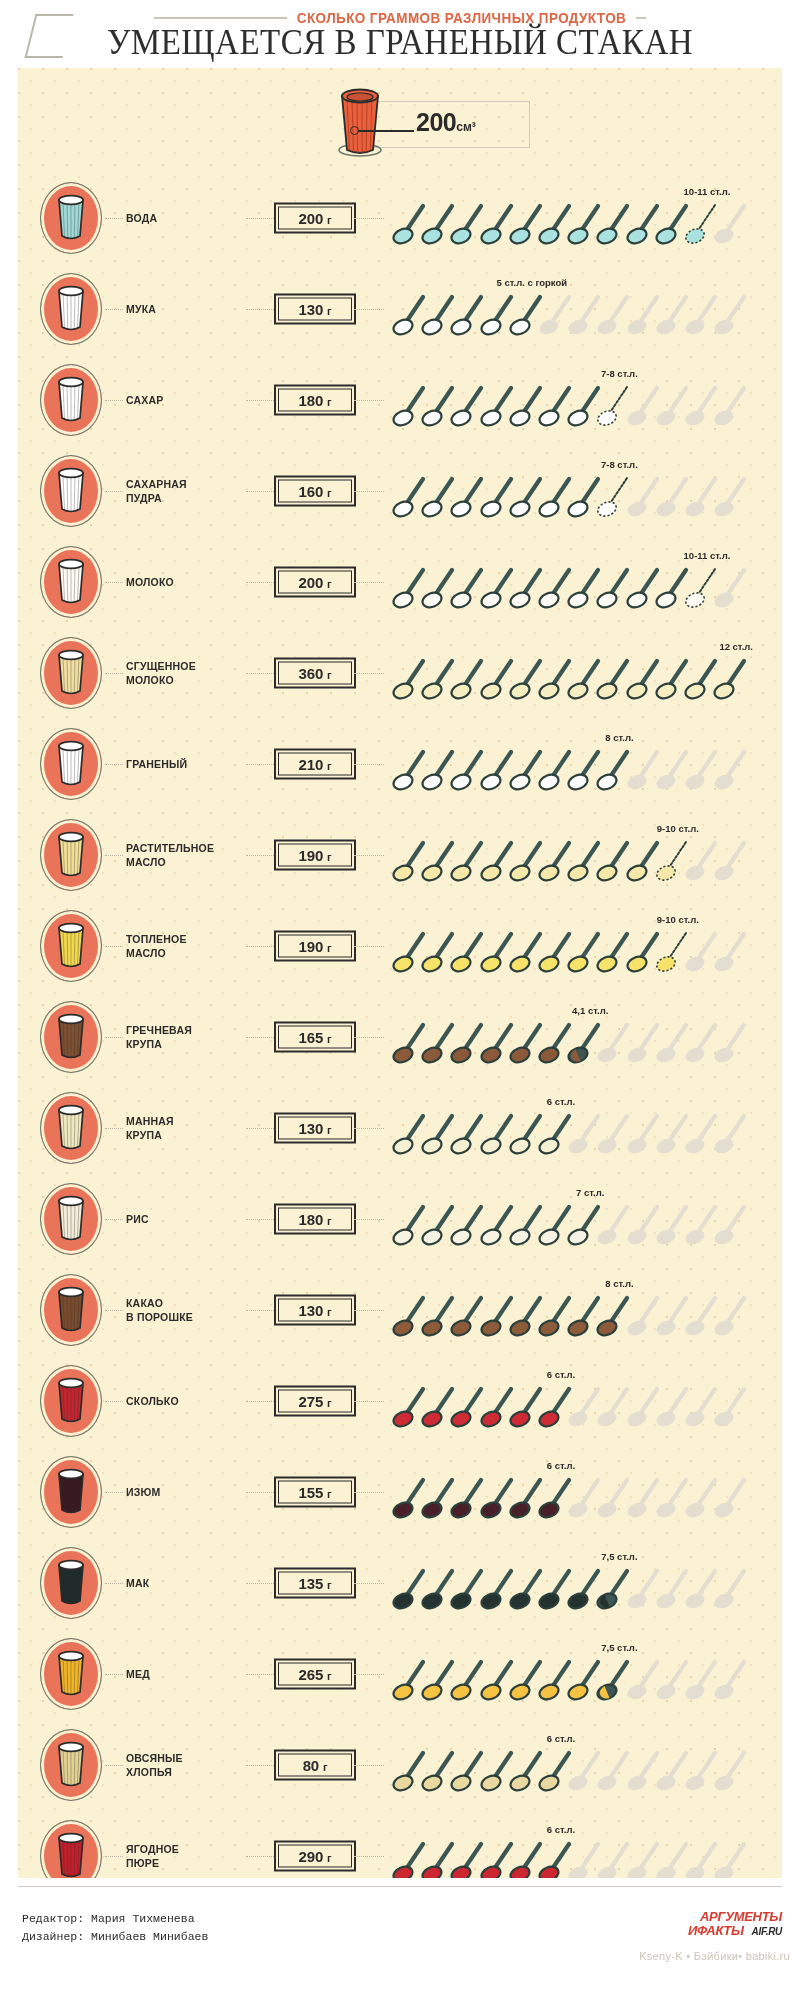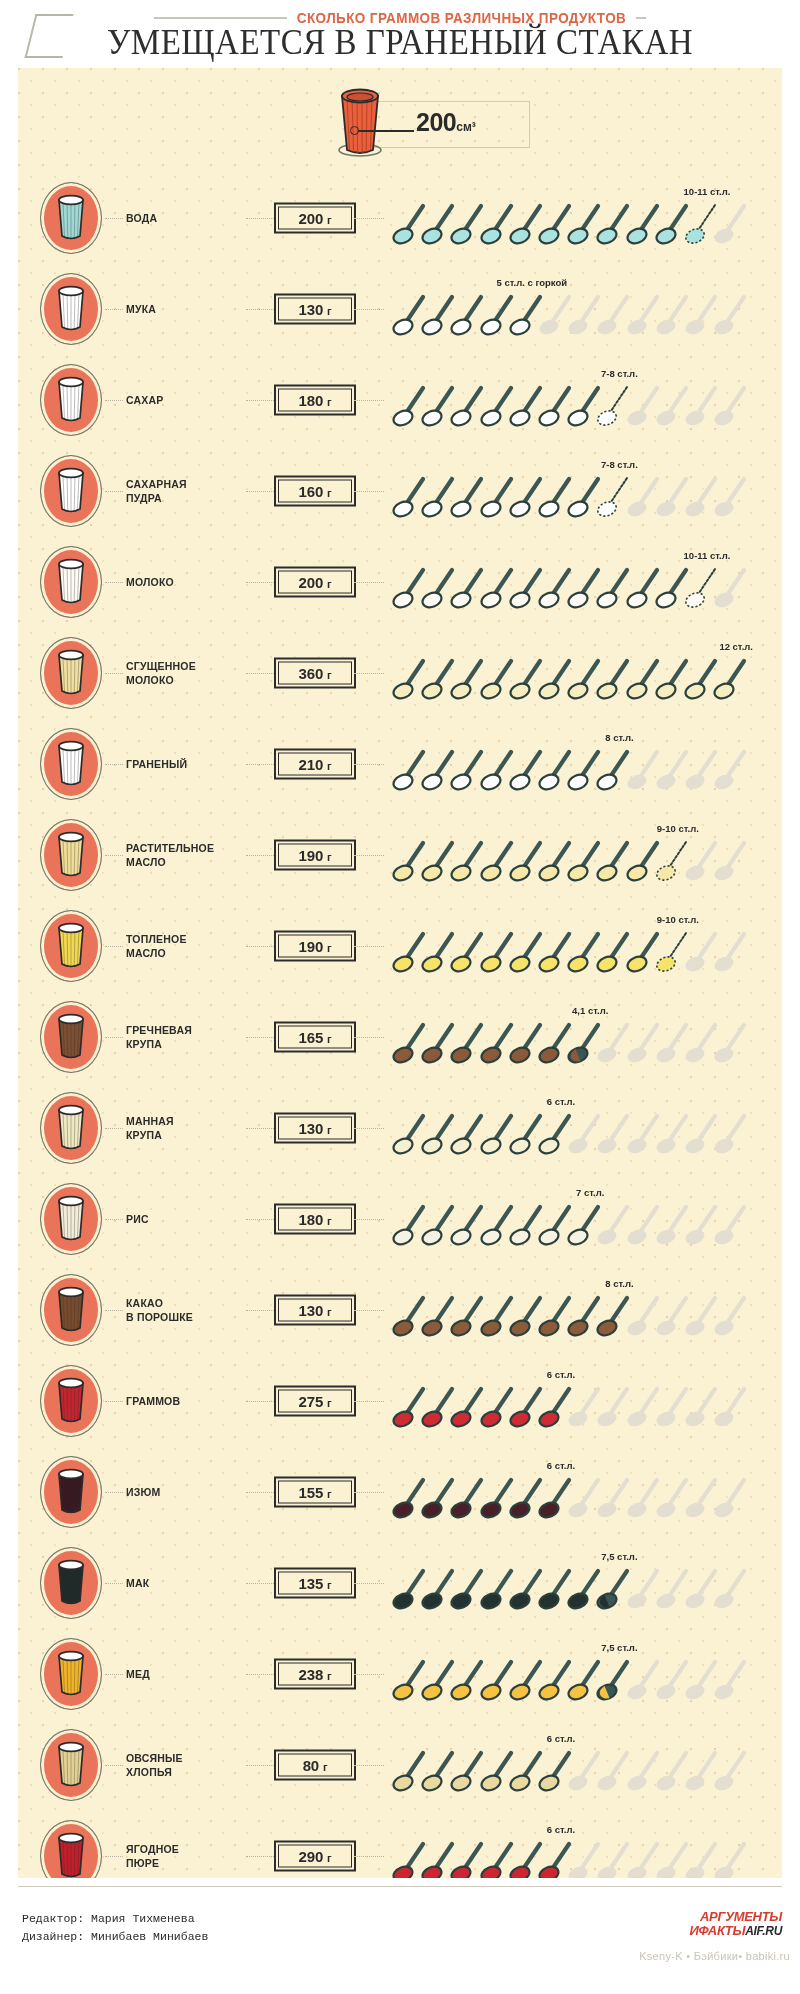--- a/index.html
+++ b/index.html
@@ -119,21 +119,21 @@
     position:absolute; left:22px; top:32px; font-size:11.5px; color:#2b2b2b;
     line-height:1.55; font-family:Liberation Mono, monospace;
   }
   .logo{ position:absolute; right:18px; top:32px; text-align:right; }
   .logo .l1,.logo .l2{
     font-weight:bold; font-size:13px; letter-spacing:-0.3px; line-height:1.04;
     font-style:italic;
   }
   .logo .l1{ color:#d63b2f; }
   .logo .l2{ color:#d63b2f; }
-  .logo .l2 .aif{ color:#2b2b2b; font-size:12px; }
+  .logo .l2 .aif{ color:#2b2b2b; font-size:10px;margin-left:8px; }
   .watermark{
     position:absolute; right:10px; top:72px;
     font-size:11px; color:#c9c4b6; letter-spacing:0.3px;
   }
 </style>
 </head>
 <body>
 
 <div class="header">
   <div class="bracket"></div>
@@ -1171,21 +1171,21 @@
       <line x1="12" y1="9" x2="13.5" y2="44"></line>
                 <line x1="16" y1="8" x2="16.8" y2="45.5"></line>
       <line x1="20" y1="8" x2="20" y2="46"></line>
                 <line x1="24" y1="8" x2="23.2" y2="45.5"></line>
       <line x1="28" y1="9" x2="26.5" y2="44"></line>
     </g>
     <ellipse cx="20" cy="7" rx="12" ry="4.4" fill="#ffffff" stroke="#2b2b2b" stroke-width="1.7"></ellipse>
   </svg></div>
     </div>
     <div class="dash-a"></div>
-    <div class="prod-name">ГРАММОВ</div>
+    <div class="prod-name">СКОЛЬКО</div>
     <div class="dash-b"></div>
     <div class="gram">
       <span><span>275</span> <span class="gg">г</span></span>
     </div>
     <div class="dash-c"></div>
     <div class="spoons">
       <div class="sp-label" style="left:171px; top:14px">6 ст.л.</div>
       <div class="sp-strip">
             <span class="spoon" style="left:2px"><svg width="38" height="46" viewBox="0 0 38 46" aria-hidden="true">
                 <line x1="31" y1="5" x2="15.5" y2="28" stroke="#3c5753" stroke-width="4.2" stroke-linecap="round"></line>
@@ -1403,21 +1403,21 @@
                 <line x1="24" y1="8" x2="23.2" y2="45.5"></line>
       <line x1="28" y1="9" x2="26.5" y2="44"></line>
     </g>
     <ellipse cx="20" cy="7" rx="12" ry="4.4" fill="#ffffff" stroke="#2b2b2b" stroke-width="1.7"></ellipse>
   </svg></div>
     </div>
     <div class="dash-a"></div>
     <div class="prod-name">МЕД</div>
     <div class="dash-b"></div>
     <div class="gram">
-      <span><span>238</span> <span class="gg">г</span></span>
+      <span><span>265</span> <span class="gg">г</span></span>
     </div>
     <div class="dash-c"></div>
     <div class="spoons">
       <div class="sp-label" style="left:229.4px; top:14px">7,5 ст.л.</div>
       <div class="sp-strip">
             <span class="spoon" style="left:2px"><svg width="38" height="46" viewBox="0 0 38 46" aria-hidden="true">
                 <line x1="31" y1="5" x2="15.5" y2="28" stroke="#3c5753" stroke-width="4.2" stroke-linecap="round"></line>
                 <ellipse cx="11" cy="35" rx="9.8" ry="6.8" transform="rotate(-22 11 35)" fill="#f5c242" stroke="#2b3f3c" stroke-width="2.2"></ellipse>
               </svg></span>
             <span class="spoon" style="left:31.2px"><svg width="38" height="46" viewBox="0 0 38 46" aria-hidden="true">

